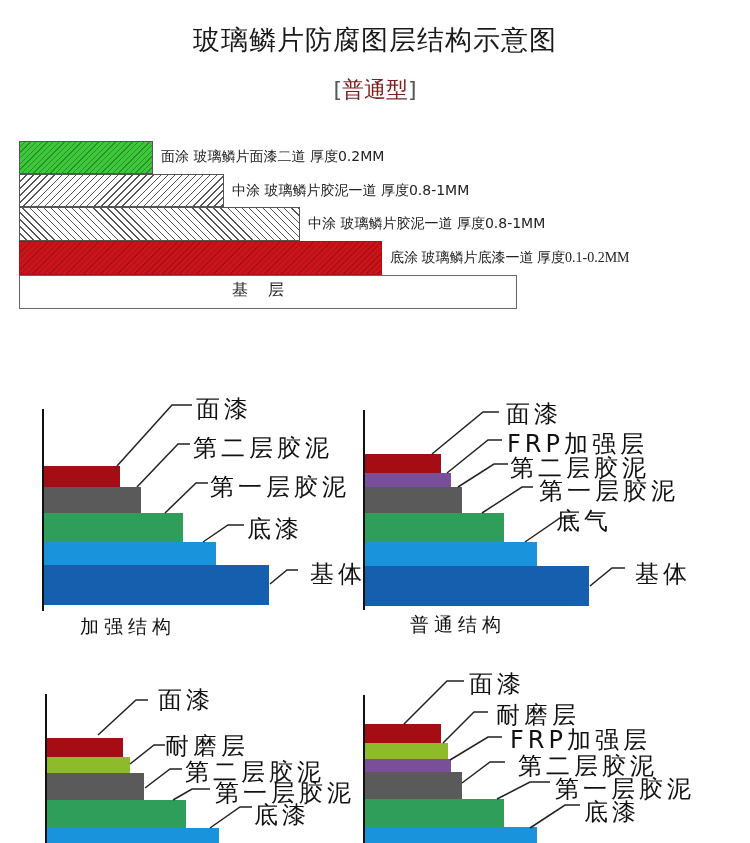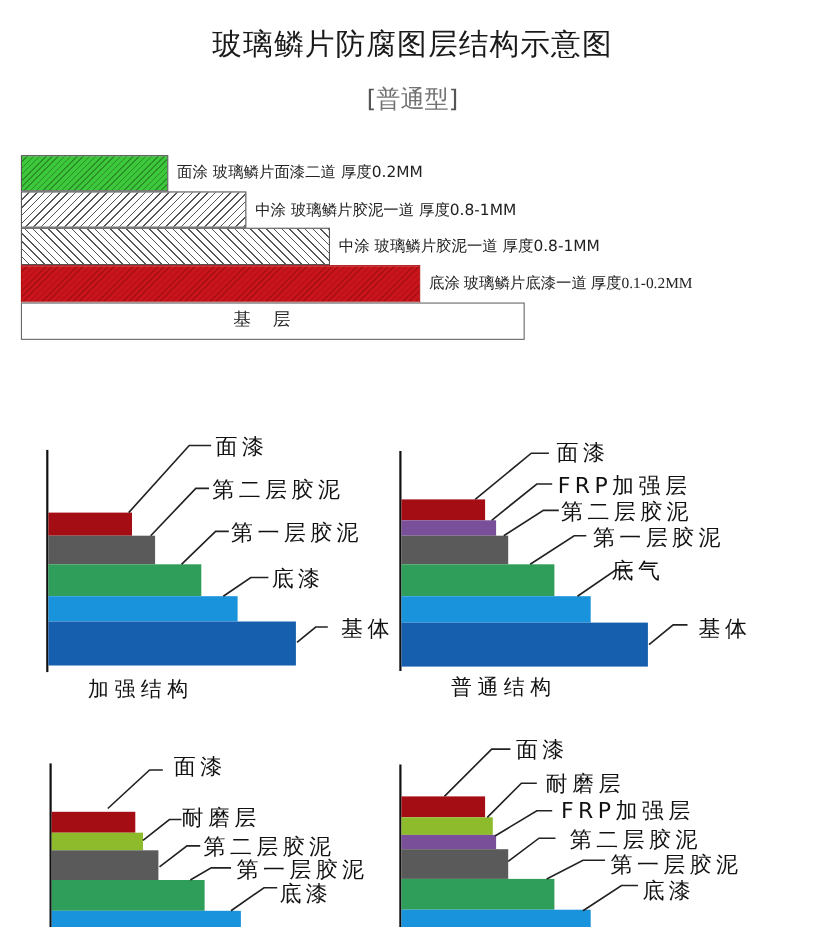--- a/index.html
+++ b/index.html
@@ -2,34 +2,34 @@
 <html><head>
 <meta charset="utf-8">
 <style>
   html, body { margin:0; padding:0; background:#ffffff; }
   body { width:750px; height:843px; position:relative; overflow:hidden;
          font-family:"DejaVu Sans", "Liberation Sans", sans-serif; color:#222; }
   .abs { position:absolute; }
   .title { left:0; width:750px; top:22px; text-align:center; font-size:27px; color:#1a1a1a; letter-spacing:1px; }
   .subtitle { left:0; width:750px; top:75px; text-align:center; font-size:22px; color:#333; }
   .subtitle .br { color:#555; }
-  .subtitle .red { color:#737373; }
+  .subtitle .red { color:#7f1d1d; }
 
   .hbar { position:absolute; border:1px solid #555; box-sizing:border-box; }
   .hbar.green { background: repeating-linear-gradient(135deg, #3cc83a 0 3px, #2a8f28 3px 4px); }
   .hbar.hatchA { background: repeating-linear-gradient(135deg, #ffffff 0 4px, #555 4px 5px); }
   .hbar.hatchB { background: repeating-linear-gradient(45deg, #ffffff 0 4px, #555 4px 5px); }
   .hbar.red { background: repeating-linear-gradient(135deg, #c8141a 0 3px, #a80f14 3px 4px); border-color:#b01010; }
   .hbar.base { background:#fff; border:1.5px solid #666; text-align:center; font-size:16px; line-height:28px; letter-spacing:20px; }
   .hlabel { position:absolute; font-size:14px; color:#222; white-space:nowrap; }
 
   .panel { position:absolute; }
   .axis { position:absolute; width:2px; background:#111; }
   .layer { position:absolute; left:0; }
-  .callout { position:absolute; font-size:20px; color:#111; white-space:nowrap; letter-spacing:4px; }
+  .callout { position:absolute; font-size:24px; color:#111; white-space:nowrap; letter-spacing:4px; }
   .ptitle { position:absolute; font-size:19px; color:#111; letter-spacing:5px; white-space:nowrap; }
   svg.lines { position:absolute; left:0; top:0; overflow:visible; }
 </style>
 </head>
 <body>
 
 <div class="abs title">玻璃鳞片防腐图层结构示意图</div>
 <div class="abs subtitle">
   <span class="br">[</span><span class="red">普通型</span><span class="br">]</span>
 </div>
@@ -40,21 +40,21 @@
 
   <div class="hbar hatchA" style="left:19px;top:174px;width:205px;height:33px;"></div>
   <div class="hlabel" style="left:232px;top:182px;">中涂  玻璃鳞片胶泥一道  厚度0.8-1MM</div>
 
   <div class="hbar hatchB" style="left:19px;top:207px;width:281px;height:34px;"></div>
   <div class="hlabel" style="left:308px;top:215px;">中涂  玻璃鳞片胶泥一道  厚度0.8-1MM</div>
 
   <div class="hbar red" style="left:19px;top:241px;width:363px;height:34px;"></div>
   <div class="hlabel" style="left:390px;top:249px;font-family:Liberation Serif, serif;">底涂  玻璃鳞片底漆一道  厚度0.1-0.2MM</div>
 
-  <div class="hbar base" style="left:19px;top:275px;width:458px;height:34px;">基层</div>
+  <div class="hbar base" style="left:19px;top:275px;width:498px;height:34px;">基层</div>
 </div>
 
 <div class="panel" style="left:0;top:0;width:750px;height:843px;">
   <div class="axis" style="left:42px;top:409px;height:202px;"></div>
   <div class="layer" style="left:44px;top:466px;width:76px;height:21px;background:#a50d15;"></div>
   <div class="layer" style="left:44px;top:487px;width:97px;height:26px;background:#5a5a5a;"></div>
   <div class="layer" style="left:44px;top:513px;width:139px;height:29px;background:#2f9e5a;"></div>
   <div class="layer" style="left:44px;top:542px;width:172px;height:23px;background:#1a93dd;"></div>
   <div class="layer" style="left:44px;top:565px;width:225px;height:40px;background:#155fae;"></div>
   <svg class="lines" width="750" height="843">

